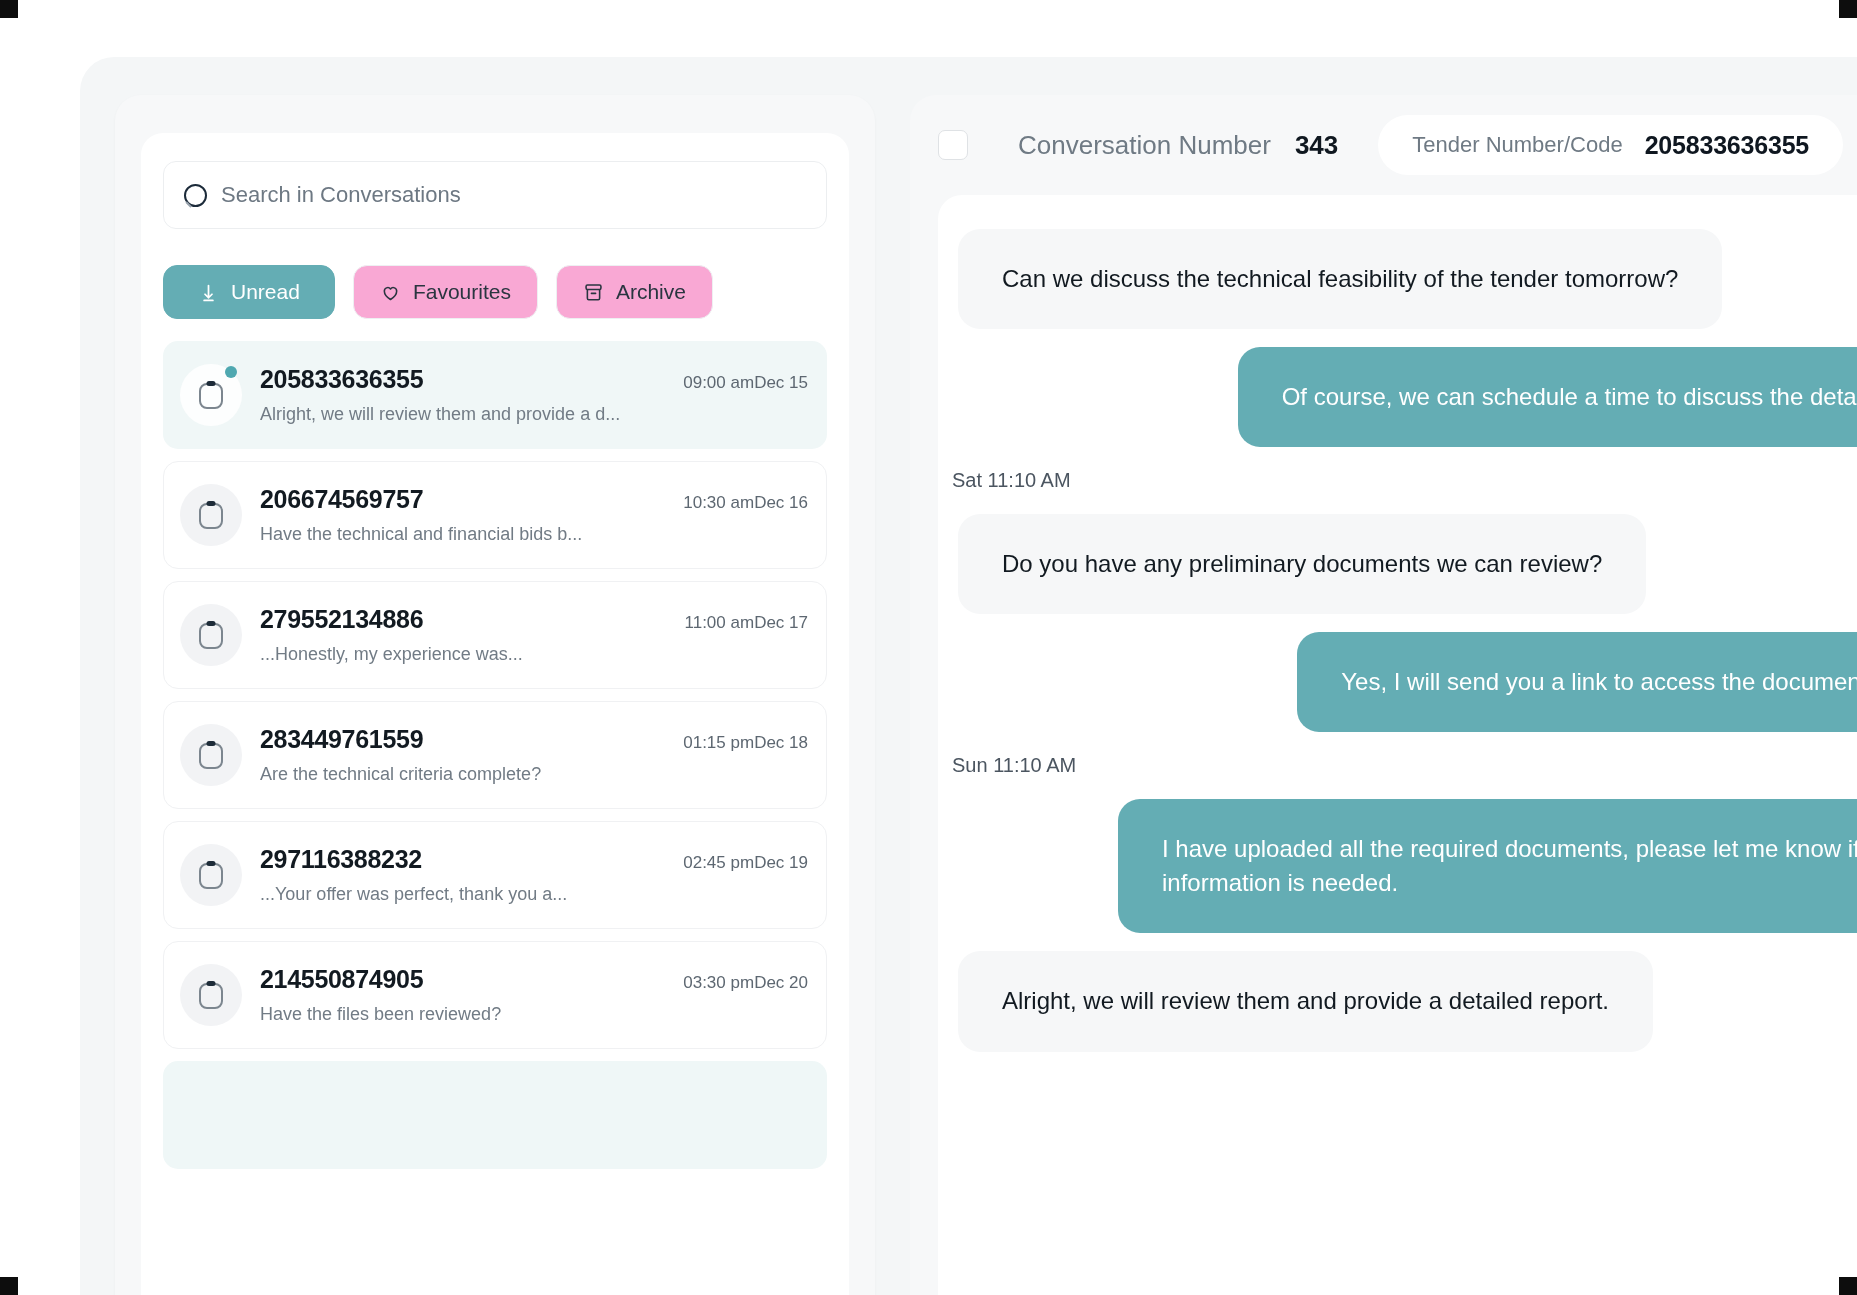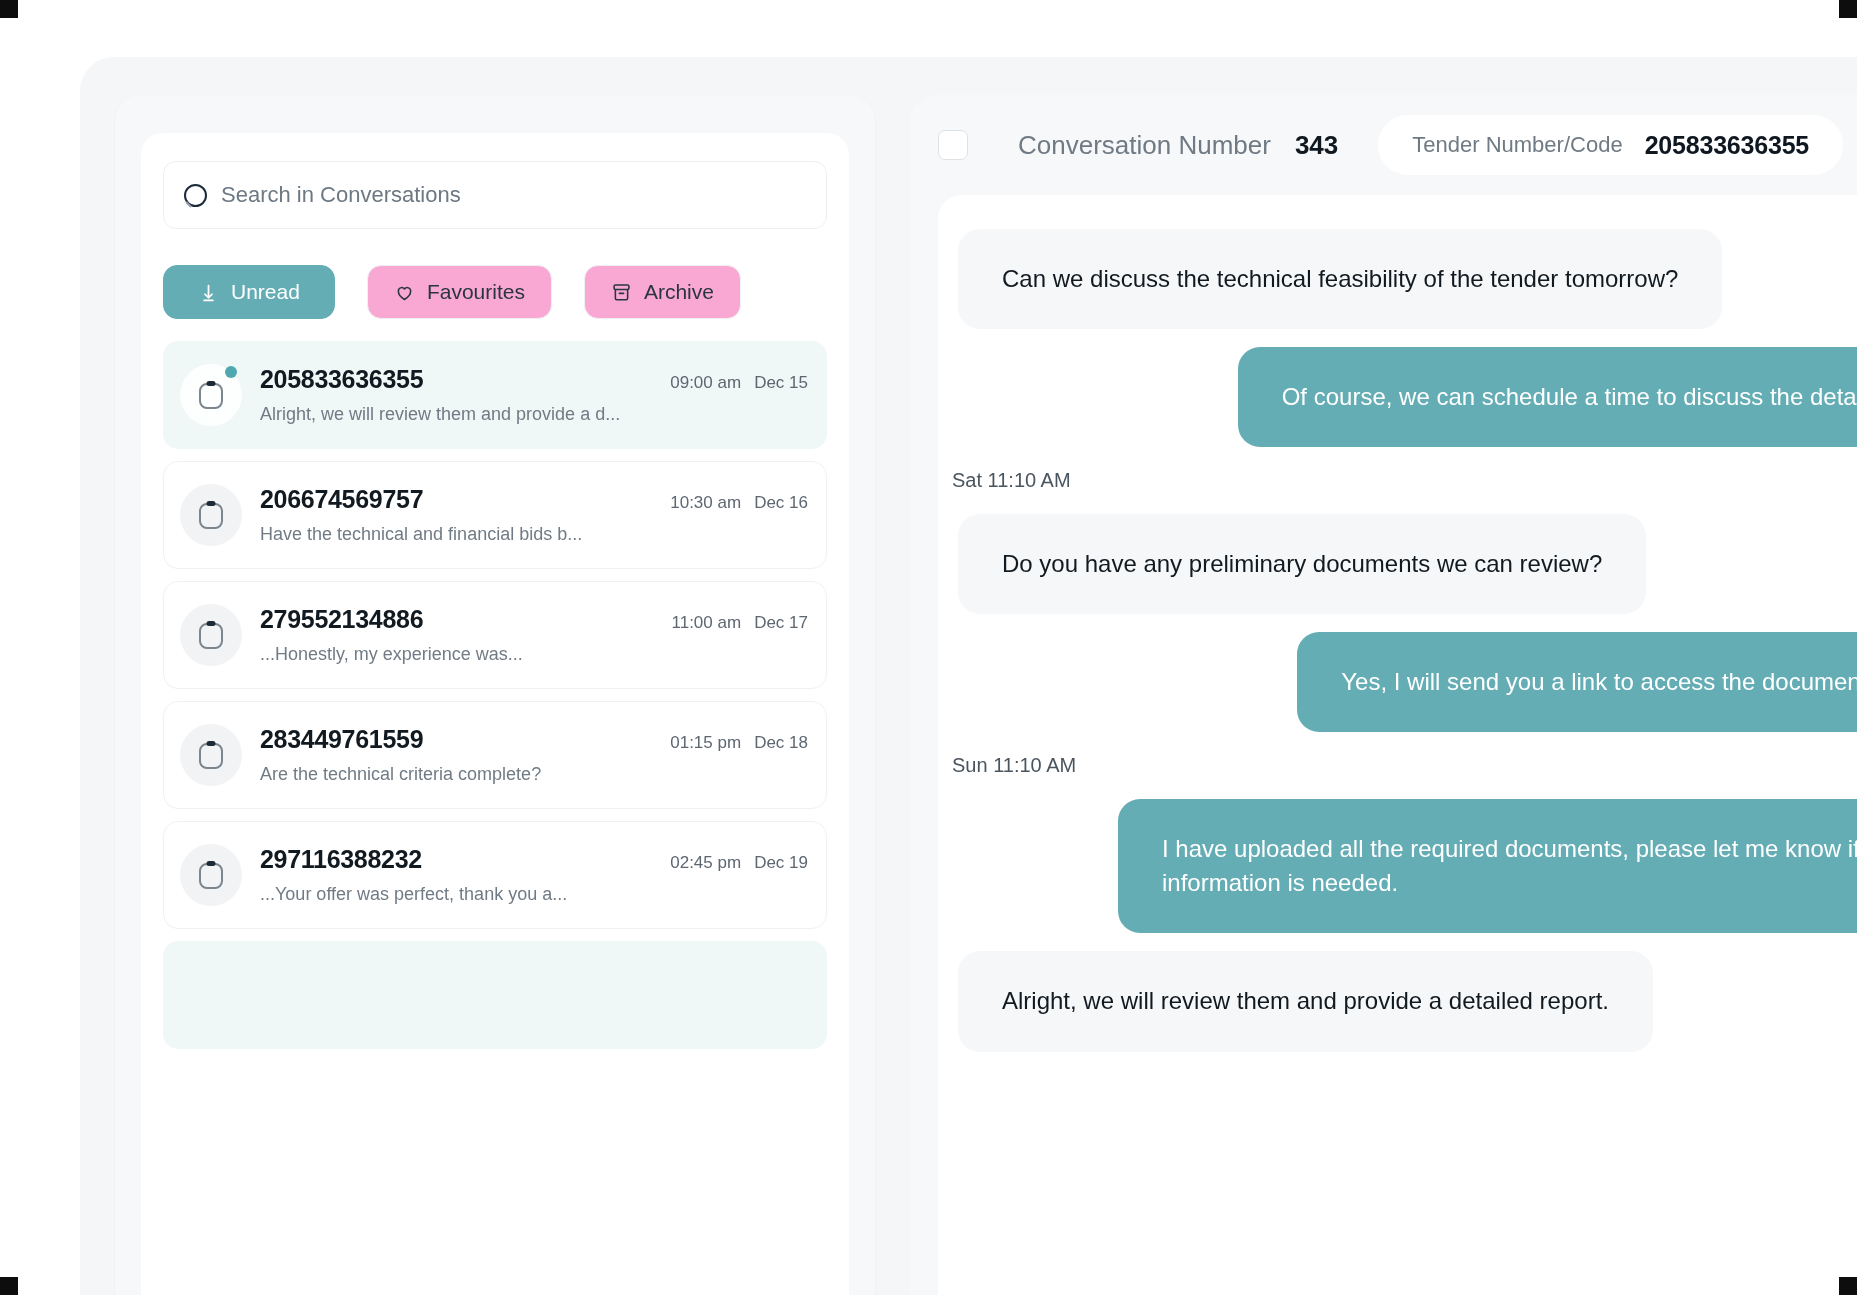--- a/index.html
+++ b/index.html
@@ -109,21 +109,21 @@
     transform-origin: left center;
   }
   .search-placeholder {
     font-size: 22px;
     color: #6d7883;
   }
 
   
   #filter-row {
     display: flex;
-    gap: 32px;
+    gap: 18px;
     margin-top: 36px;
   }
   .filter-btn {
     height: 54px;
     border-radius: 14px;
     display: flex;
     align-items: center;
     justify-content: center;
     gap: 12px;
     padding: 0 26px;
@@ -205,21 +205,20 @@
   .conv-number {
     font-size: 25px;
     font-weight: 700;
     color: #121a21;
     letter-spacing: -.3px;
   }
   .conv-meta {
     font-size: 17px;
     color: #5d6771;
     display: flex;
-    gap: 13px;
     white-space: nowrap;
     flex: 0 0 auto;
   }
   .conv-preview {
     font-size: 18px;
     color: #717b85;
     white-space: nowrap;
     overflow: hidden;
     text-overflow: ellipsis;
   }
@@ -449,20 +448,38 @@
                 <div class="conv-top">
                   <span class="conv-number">297116388232</span>
                   <span class="conv-meta">
                     <span>02:45 pm</span>
                     <span>Dec 19</span>
                   </span>
                 </div>
                 <div class="conv-preview">...Your offer was perfect, thank you a...</div>
               </div>
             </div>
+            <div class="conv-item">
+              <div class="avatar">
+                <svg width="26" height="30" viewBox="0 0 26 30" fill="none">
+                  <rect x="2" y="4" width="22" height="24" rx="7" stroke="#7c868f" stroke-width="2"></rect>
+                  <rect x="8.5" y="1" width="9" height="5" rx="2.5" fill="#1d2b38"></rect>
+                </svg>
+              </div>
+              <div class="conv-body">
+                <div class="conv-top">
+                  <span class="conv-number">214550874905</span>
+                  <span class="conv-meta">
+                    <span>03:30 pm</span>
+                    <span>Dec 20</span>
+                  </span>
+                </div>
+                <div class="conv-preview">Have the files been reviewed?</div>
+              </div>
+            </div>
             <div class="conv-item upcoming"></div>
           </div>
       </div>
     </section>
 
     <section id="chat-panel">
 
       <header id="chat-header">
         <div id="header-checkbox"></div>
         <span class="conv-num-label">Conversation Number</span>

